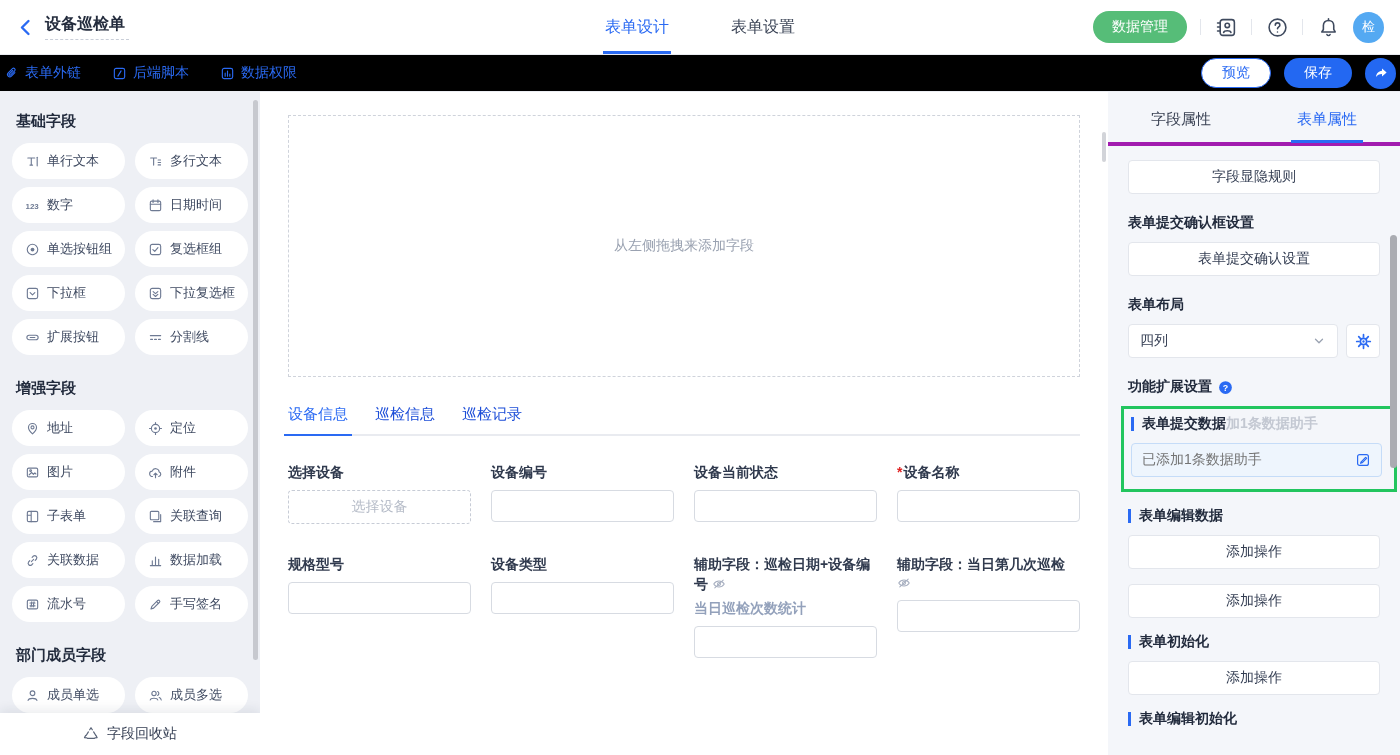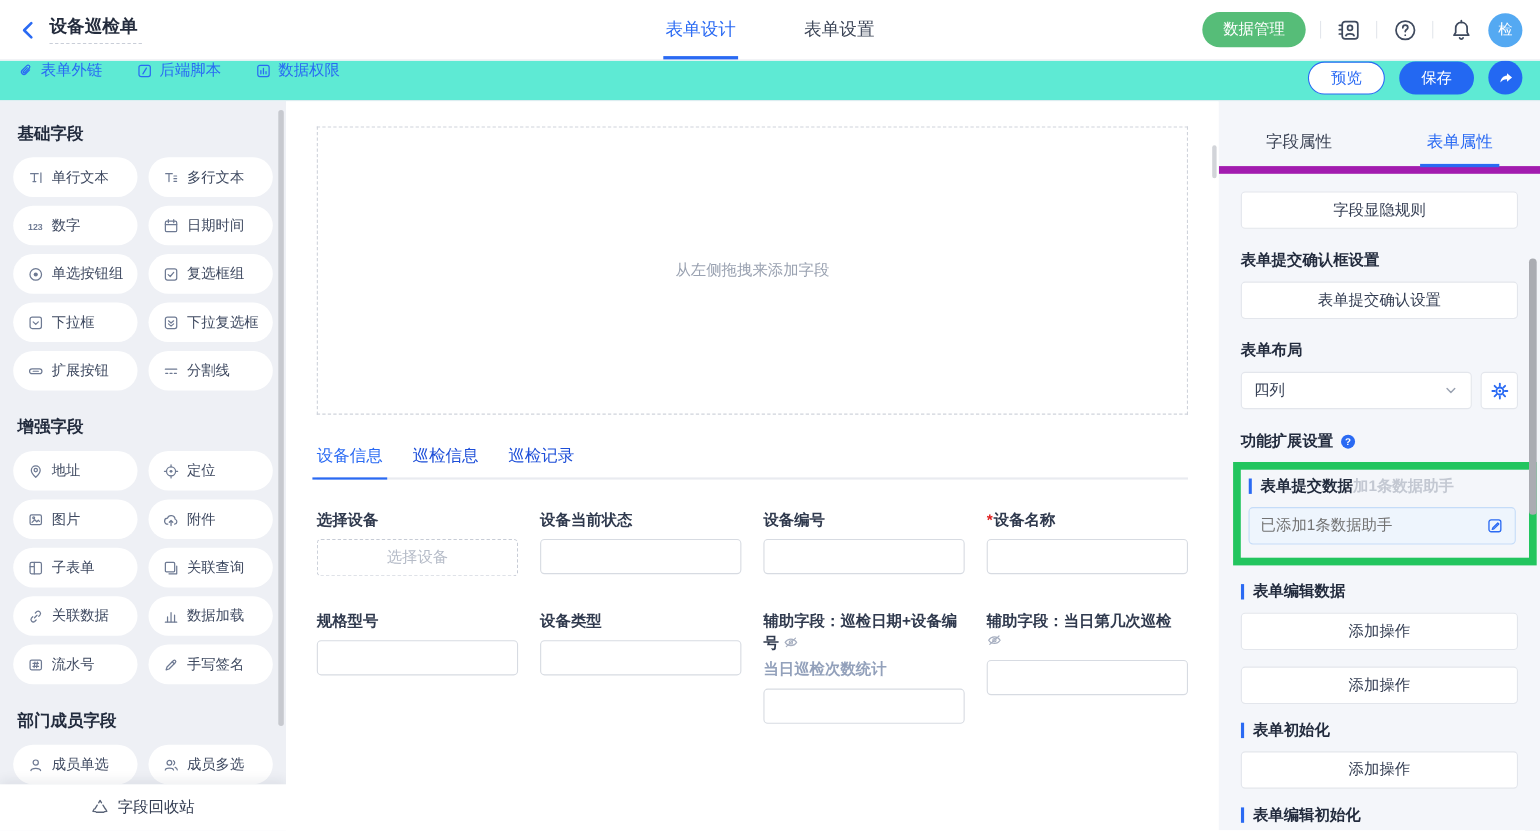--- a/index.html
+++ b/index.html
@@ -15,21 +15,21 @@
   .top-tab.active { color:#2a6af3; }
   .top-tab.active::after { content:""; position:absolute; left:-2px; right:-2px; bottom:0; height:3px; background:#2a6af3; }
   .top-right { margin-left:auto; display:flex; align-items:center; gap:13px; }
   .pill-green { background:#56bd78; color:#fff; font-size:14px; border:none; border-radius:16px; padding:7px 19px; cursor:pointer; }
   .v-div { width:1px; height:16px; background:#e3e6ec; }
   .icon-btn { width:24px; height:24px; color:#3f4a5e; display:flex; align-items:center; justify-content:center; cursor:pointer; }
   .icon-btn svg { width:21px; height:21px; }
   .avatar { width:31px; height:31px; border-radius:50%; background:#54a9f2; color:#fff; font-size:13px; display:flex; align-items:center; justify-content:center; cursor:pointer; }
 
   
-  .toolbar { height:37px; border-bottom:1px solid #eceef3; display:flex; align-items:flex-start; padding:0 16px; background:#5eead4; }
+  .toolbar { height:37px; border-bottom:1px solid #eceef3; display:flex; align-items:center; padding:0 4px; background:#000000; }
   .tb-links { display:flex; gap:31px; }
   .tb-link { color:#2a6af3; font-size:14px; display:flex; align-items:center; gap:6px; cursor:pointer; }
   .tb-link svg { width:15px; height:15px; }
   .tb-right { margin-left:auto; display:flex; align-items:center; gap:13px; }
   .btn-outline { border:1px solid #2a6af3; color:#2a6af3; background:#fff; font-size:14px; border-radius:15px; padding:5px 20px; cursor:pointer; }
   .btn-primary { border:none; color:#fff; background:#2368f2; font-size:14px; border-radius:15px; padding:6px 20px; cursor:pointer; }
   .share-btn { width:31px; height:31px; border-radius:50%; background:#2368f2; display:flex; align-items:center; justify-content:center; cursor:pointer; }
   .share-btn svg { width:16px; height:16px; }
 
   
@@ -58,38 +58,38 @@
   .f-label .req { color:#e02020; margin-right:1px; }
   .eye { display:inline-flex; vertical-align:-2px; margin-left:4px; color:#a7afc0; }
   .eye svg { width:14px; height:14px; }
   .f-sublabel { font-size:14px; font-weight:700; color:#93a1bb; margin-top:6px; }
   .input-box { height:32px; border:1px solid #d7dbe2; border-radius:4px; background:#fff; margin-top:8px; }
   .select-device { height:34px; border:1px dashed #c7ccd6; border-radius:4px; background:#fff; margin-top:8px; display:flex; align-items:center; justify-content:center; font-size:14px; color:#b6bcc8; cursor:pointer; }
   .cv-scrollbar { position:absolute; right:2px; top:40px; width:4px; height:30px; border-radius:2px; background:#d2d4d9; }
 
   
   .panel { width:292px; background:#f4f6fa; flex-shrink:0; position:relative; padding:0 20px; overflow:hidden; }
-  .panel-tabs { display:flex; height:50px; margin:16px -20px; border-bottom:7px solid #a21caf; }
+  .panel-tabs { display:flex; height:50px; margin:4px -20px; border-bottom:4px solid #a21caf; }
   .panel-tab { flex:1; display:flex; align-items:center; justify-content:center; font-size:15px; color:#3a4254; position:relative; cursor:pointer; }
   .panel-tab.active { color:#2a6af3; }
   .panel-tab.active::after { content:""; position:absolute; bottom:-1px; left:50%; transform:translateX(-50%); width:72px; height:3px; background:#2a6af3; }
   .panel-btn { width:100%; height:34px; background:#fff; border:1px solid #e3e6ec; border-radius:4px; font-size:14px; color:#333d52; display:flex; align-items:center; justify-content:center; cursor:pointer; font-family:inherit; }
   .panel-btn.mt { margin-top:14px; }
   .grp-title { font-size:14px; font-weight:700; color:#222b3d; margin:20px 0 10px; display:flex; align-items:center; gap:6px; }
   .grp-title svg { width:15px; height:15px; }
   .layout-row { display:flex; gap:8px; }
   .layout-select { flex:1; height:34px; background:#fff; border:1px solid #e3e6ec; border-radius:4px; display:flex; align-items:center; justify-content:space-between; padding:0 11px; font-size:14px; color:#333d52; cursor:pointer; }
   .layout-select svg { width:14px; height:14px; color:#9aa2b1; }
   .gear-btn { width:34px; height:34px; background:#fff; border:1px solid #e3e6ec; border-radius:4px; display:flex; align-items:center; justify-content:center; color:#2a6af3; cursor:pointer; }
   .gear-btn svg { width:17px; height:17px; }
   .ext-section { margin-top:15px; }
   .sec-head { display:flex; align-items:center; font-size:14px; font-weight:700; color:#222b3d; overflow:hidden; white-space:nowrap; }
   .sec-bar { width:3px; height:14px; background:#2a6af3; margin-right:8px; flex-shrink:0; }
   .ghost { color:#c3c8d2; font-weight:700; }
-  .red-box { border:7px solid #22c55e; margin:4px -17px 2px -7px; padding:6px 12px 12px 7px; }
+  .red-box { border:3px solid #22c55e; margin:4px -17px 2px -7px; padding:6px 12px 12px 7px; }
   .assistant-box { margin-top:10px; height:34px; background:#eef5fd; border:1px solid #c5dcf8; border-radius:4px; display:flex; align-items:center; justify-content:space-between; padding:0 10px; font-size:14px; color:#737373; }
   .assistant-box .edit { color:#2a6af3; display:flex; cursor:pointer; }
   .assistant-box svg { width:16px; height:16px; }
   .ext-section .panel-btn { margin-top:10px; }
   .pn-scrollbar { position:absolute; right:3px; top:143px; width:7px; height:233px; border-radius:4px; background:#aaacb2; }
 </style>
 </head>
 <body>
 
 <div class="app">
@@ -425,25 +425,25 @@
           <div class="form-tab">巡检记录</div>
         </div>
       <div class="form-grid" id="cv-grid">
           <div class="field">
             <div class="f-label"><span>选择设备</span></div>
             <div class="select-device">
               <span>选择设备</span>
             </div>
           </div>
           <div class="field">
+            <div class="f-label"><span>设备编号</span></div>
+            <div class="input-box"></div>
+          </div>
+          <div class="field">
             <div class="f-label"><span>设备当前状态</span></div>
-            <div class="input-box"></div>
-          </div>
-          <div class="field">
-            <div class="f-label"><span>设备编号</span></div>
             <div class="input-box"></div>
           </div>
           <div class="field">
             <div class="f-label"><span class="req">*</span><span>设备名称</span></div>
             <div class="input-box"></div>
           </div>
           <div class="field">
             <div class="f-label"><span>规格型号</span></div>
             <div class="input-box"></div>
           </div>

